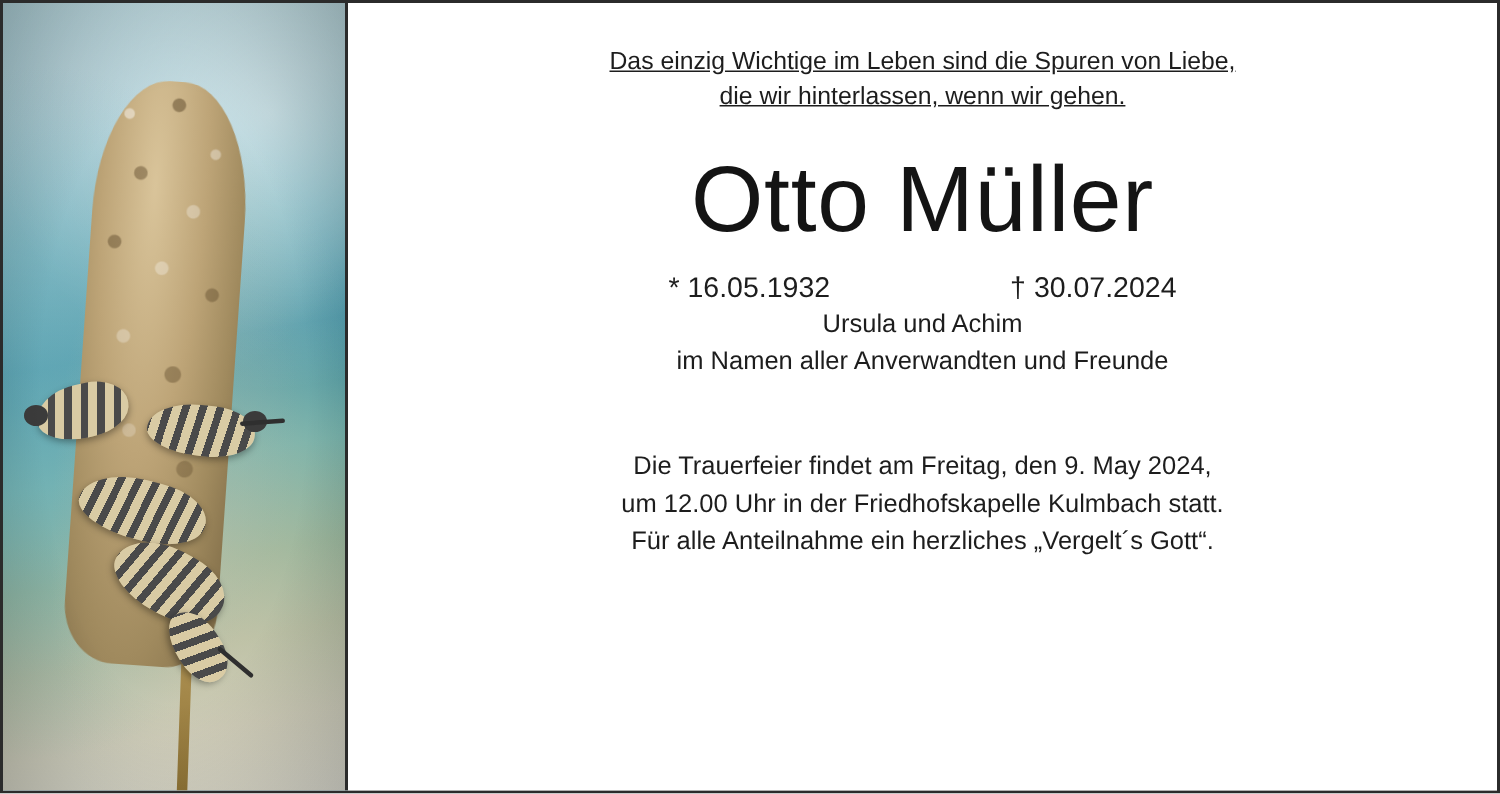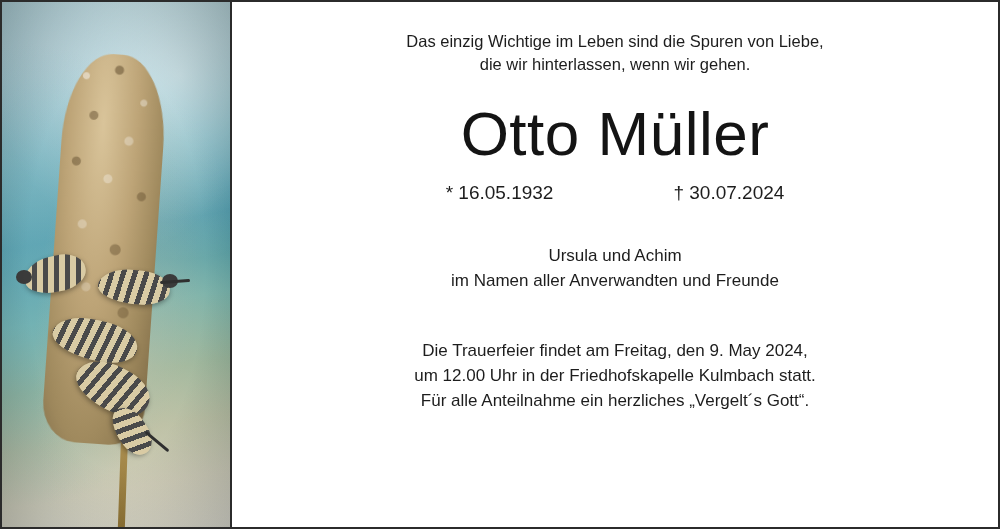--- a/index.html
+++ b/index.html
@@ -148,20 +148,21 @@
     align-items: center;
     text-align: center;
     background: #ffffff;
   }
   .block { width: 100%; }
   .motto {
     font-size: 16.5px;
     line-height: 1.42;
     color: #1d1d1d;
     margin-top: 4px;
+    text-decoration: underline;
   }
   .intro {
     font-size: 17px;
     line-height: 1.42;
     color: #1d1d1d;
     margin-top: 42px;
   }
   .name {
     font-size: 62px;
     font-weight: 400;
@@ -172,21 +173,20 @@
   }
   .dates {
     margin-top: 16px;
     display: flex;
     justify-content: center;
     gap: 120px;
     font-size: 19px;
     color: #1d1d1d;
   }
   .mourners {
-    margin-top: 40px;
     font-size: 17px;
     line-height: 1.45;
     color: #1d1d1d;
   }
   .service {
     margin-top: 46px;
     font-size: 17px;
     line-height: 1.45;
     color: #1d1d1d;
   }

